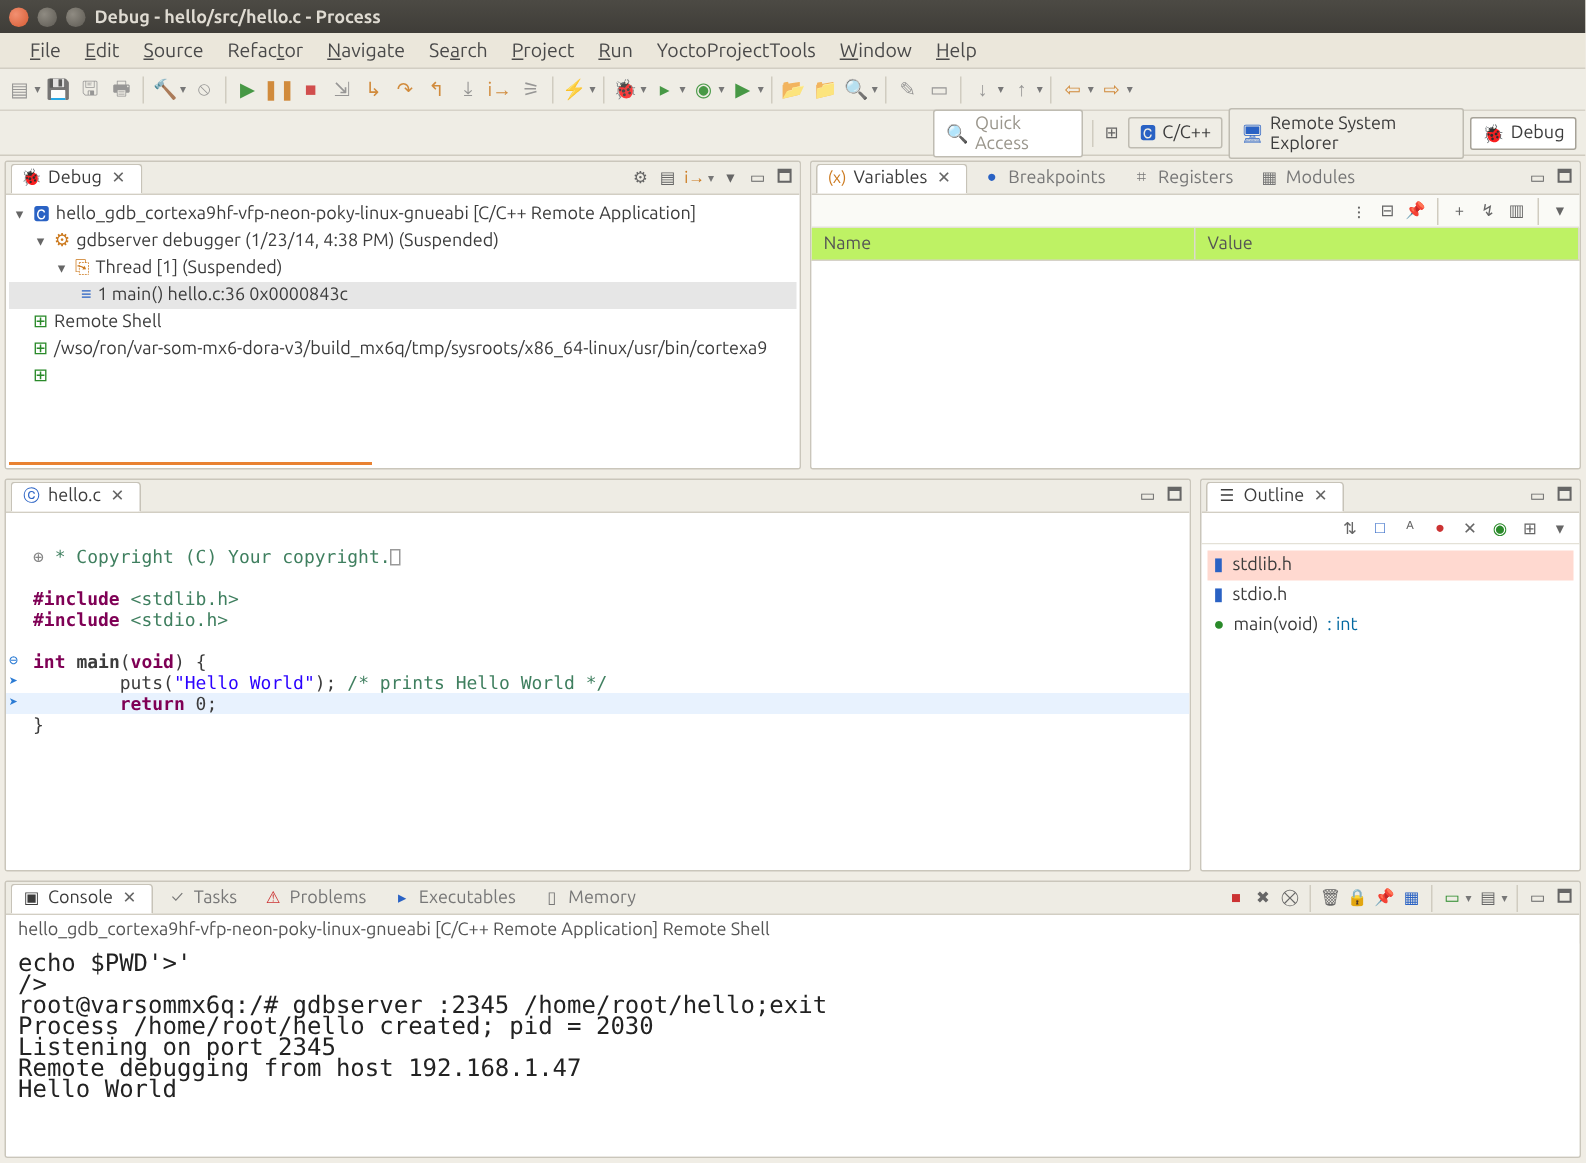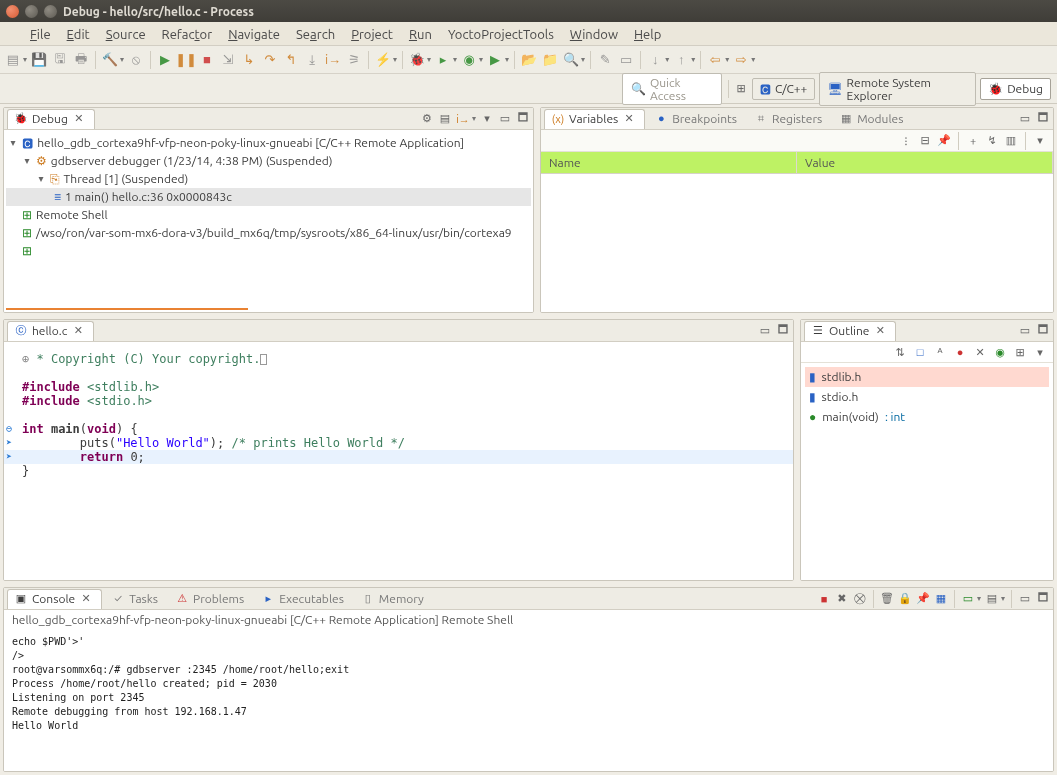--- a/index.html
+++ b/index.html
@@ -27,21 +27,21 @@
 }
 .win-btn { width: 13px; height: 13px; border-radius: 50%; display:inline-block; }
 .win-close { background: radial-gradient(circle at 35% 35%, #f29071, #d65b33); }
 .win-min { background: radial-gradient(circle at 35% 35%, #8f8b82, #5c5952); }
 .win-max { background: radial-gradient(circle at 35% 35%, #8f8b82, #5c5952); }
 .menubar {
   background: #ebe7db;
   height: 24px;
   display: flex;
   align-items: center;
-  padding: 0 22px;
+  padding: 0 12px;
   gap: 0;
   font-size: 13px;
   color: #4a4a4a;
   border-bottom: 1px solid #d2cec3;
 }
 .menubar span { padding: 0 8px; cursor: default; }
 .menubar span u { text-decoration: underline; }
 .toolbar {
   background: #efede5;
   height: 28px;
@@ -110,32 +110,32 @@
 .tabicon { width:14px; height:14px; display:inline-flex; align-items:center; justify-content:center; font-size:11px; }
 .panel-body { flex:1; overflow:auto; background:#fff; position:relative; }
 .tree { padding:4px 2px; font-size:12px; line-height:18px; }
 .tree-row { display:flex; align-items:center; gap:4px; padding-left:6px; white-space:nowrap; }
 .tree-row.sel { background:#e6e6e6; }
 .tw { display:inline-block; width:10px; text-align:center; color:#666; font-size:10px; }
 .underline-orange { height:2px; background:#e98232; margin:4px 2px 0 2px; width:242px; }
 .vars-toolbar { display:flex; gap:5px; padding:3px 6px; border-bottom:1px solid #e4e1d7; background:#fafaf6; height:22px; align-items:center; font-size:11px; color:#888;}
 .col-headers { display:flex; background:#bef264; border-bottom:1px solid #d6d2c8; font-size:12px; color:#555; }
 .col-headers div { padding:4px 8px; border-right:1px solid #ddd9cf; }
-.editor-lines { font-family:"DejaVu Sans Mono","Courier New",monospace; font-size:12px; line-height:14px; padding:10px 0 6px 0; }
+.editor-lines { font-family:"DejaVu Sans Mono","Courier New",monospace; font-size:12px; line-height:14px; padding:22px 0 6px 0; }
 .editor-lines .line { white-space:pre; padding-left:18px; }
 .kw { color:#7f0055; font-weight:bold; }
 .cmt { color:#3f7f5f; }
 .str { color:#2a00ff; }
 .hl-line { background:#e8f2fe; }
 .ed-arrow { position:absolute; left:2px; font-size:10px; color:#2b7bd4; }
 .outline-list { padding:4px; font-size:12px; line-height:18px; }
 .outline-list .orow { display:flex; align-items:center; gap:6px; padding:1px 4px; }
 .outline-list .orow.sel { background:#ffd9d0; }
 .outline-toolbar { display:flex; justify-content:flex-end; gap:6px; padding:3px 6px; border-bottom:1px solid #e4e1d7; font-size:11px; color:#888;}
-.console-body { font-family:"DejaVu Sans Mono","Courier New",monospace; font-size:10px; line-height:14px; padding:6px 8px; white-space:pre; color:#222;}
+.console-body { font-family:"DejaVu Sans Mono","Courier New",monospace; font-size:16px; line-height:14px; padding:6px 8px; white-space:pre; color:#222;}
 .console-hdr { font-size:12px; color:#555; padding:3px 8px; }
 .act-icon { width:14px; height:14px; display:inline-flex; align-items:center; justify-content:center; font-size:11px; color:#666; }
 .red { color:#c33; } .green{color:#2a8a2a;} .blue{color:#2a62c4;} .orange{color:#cc7a1f;} .purple{color:#7a4fae;} .gray{color:#888;}
 </style>
 </head>
 <body>
 
 <div class="titlebar">
   <span class="win-btn win-close"></span>
   <span class="win-btn win-min"></span>

